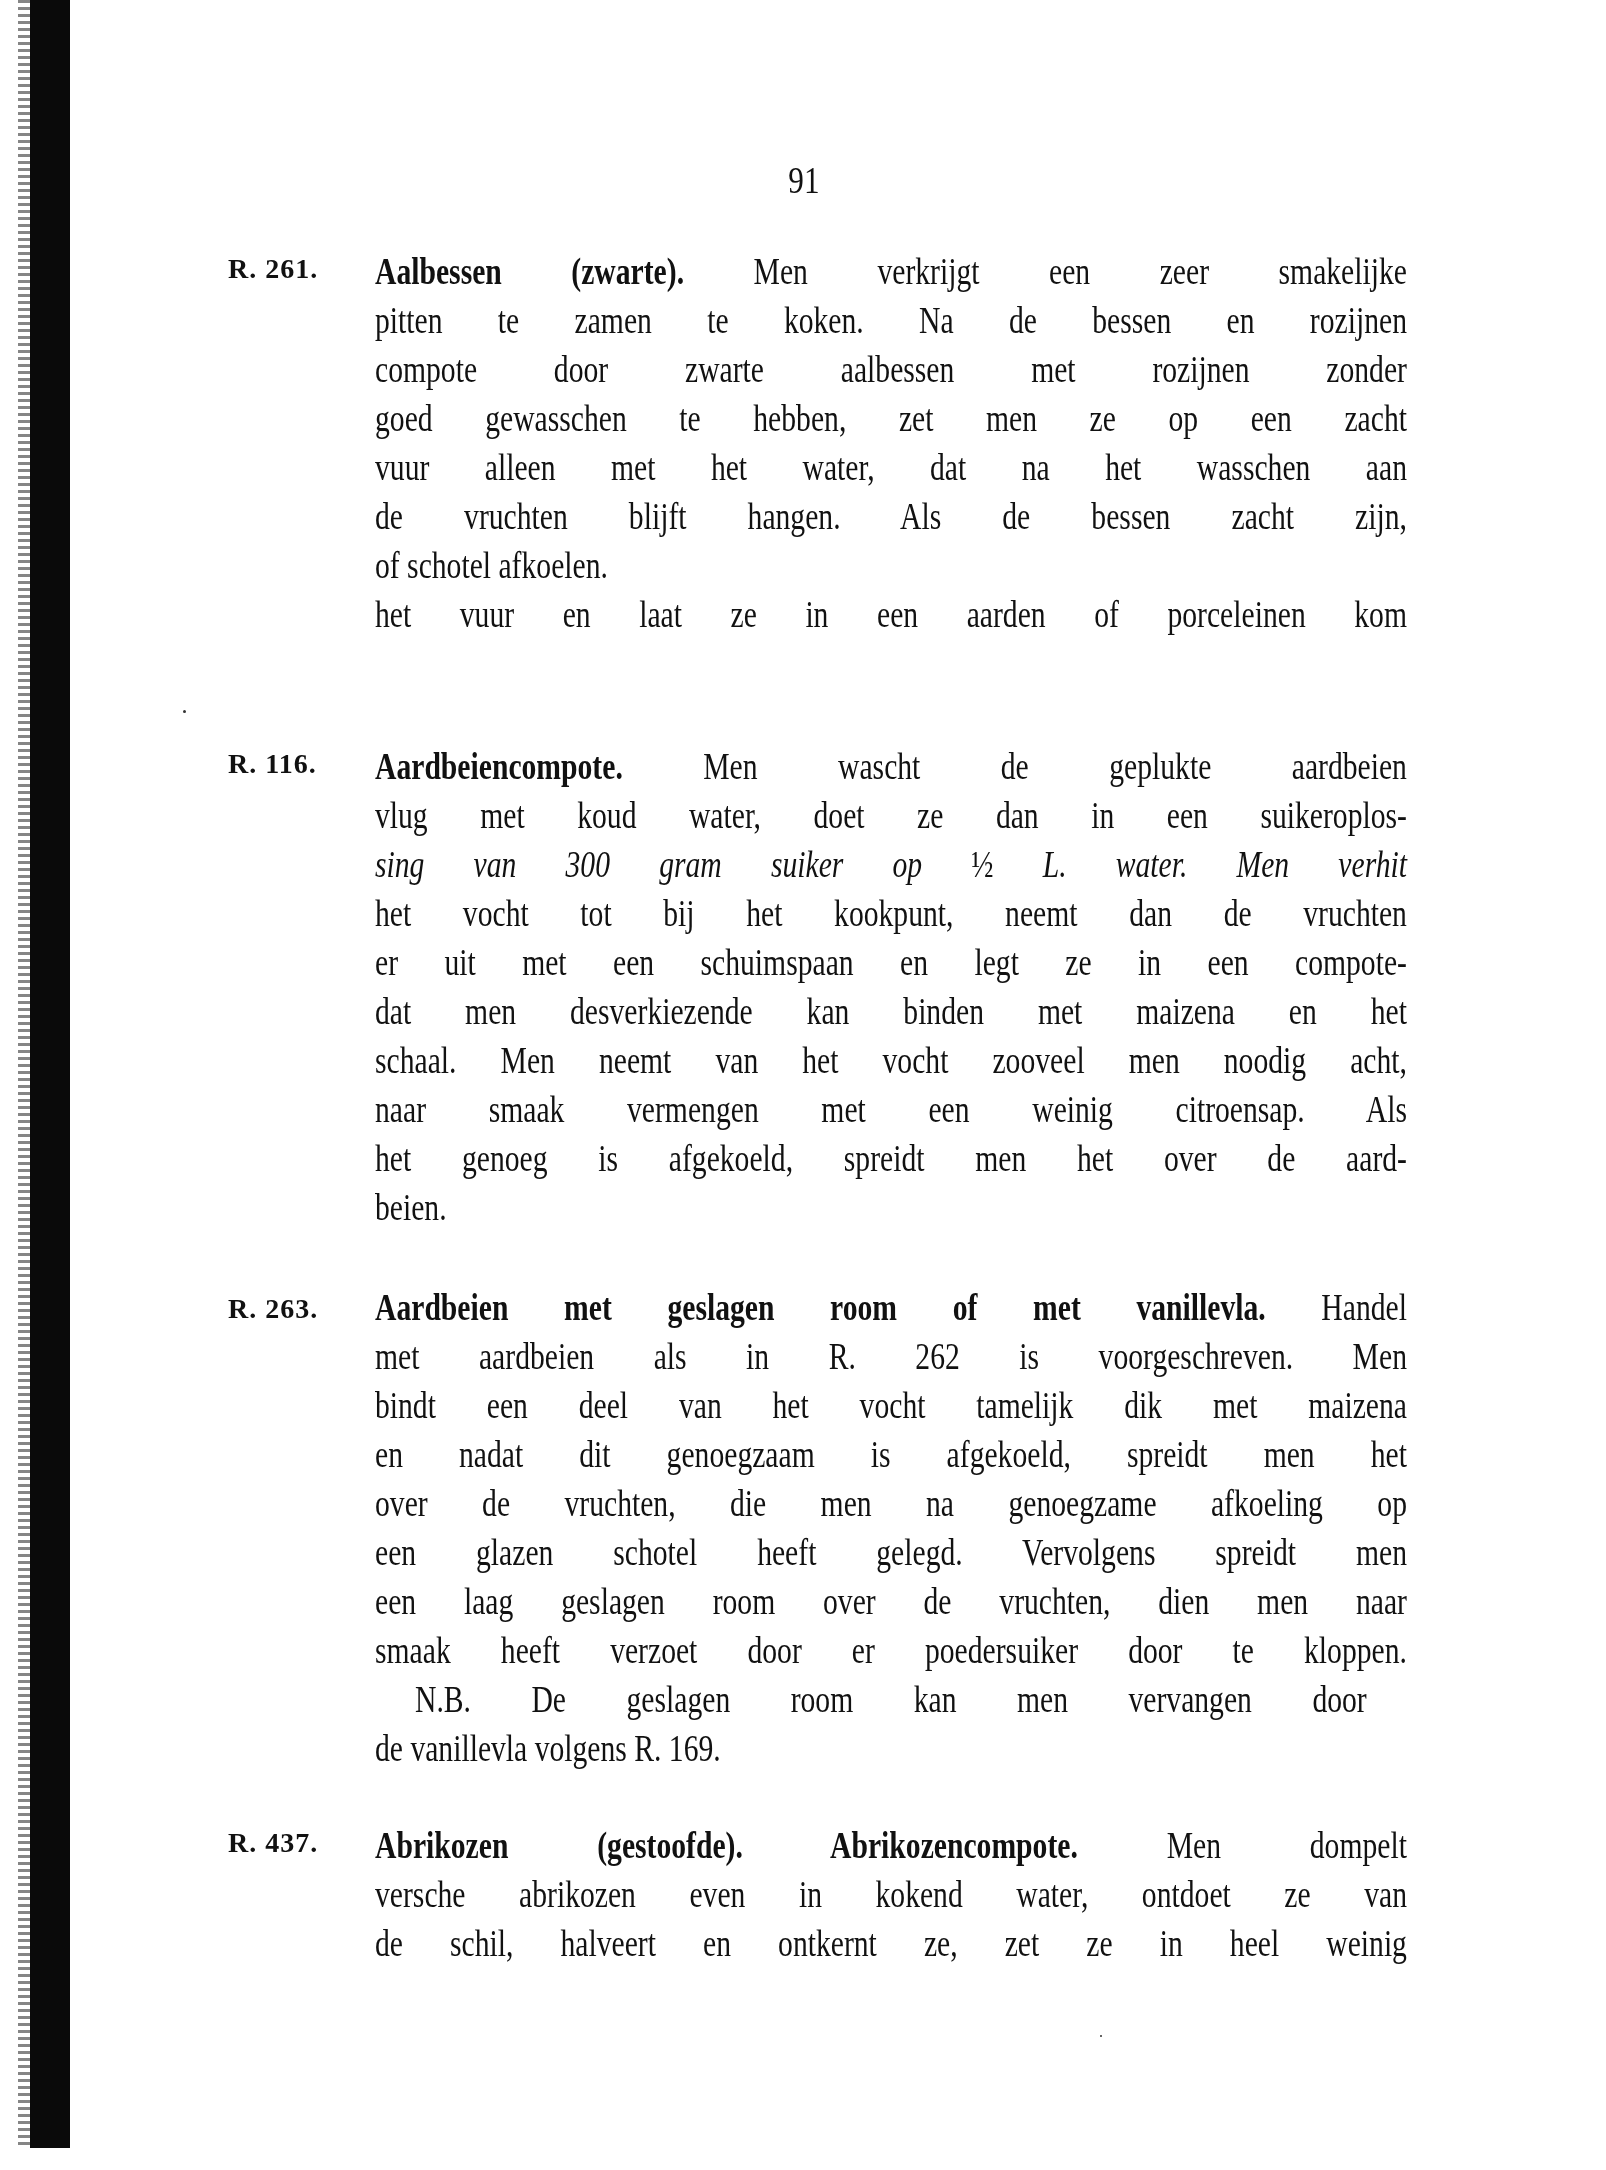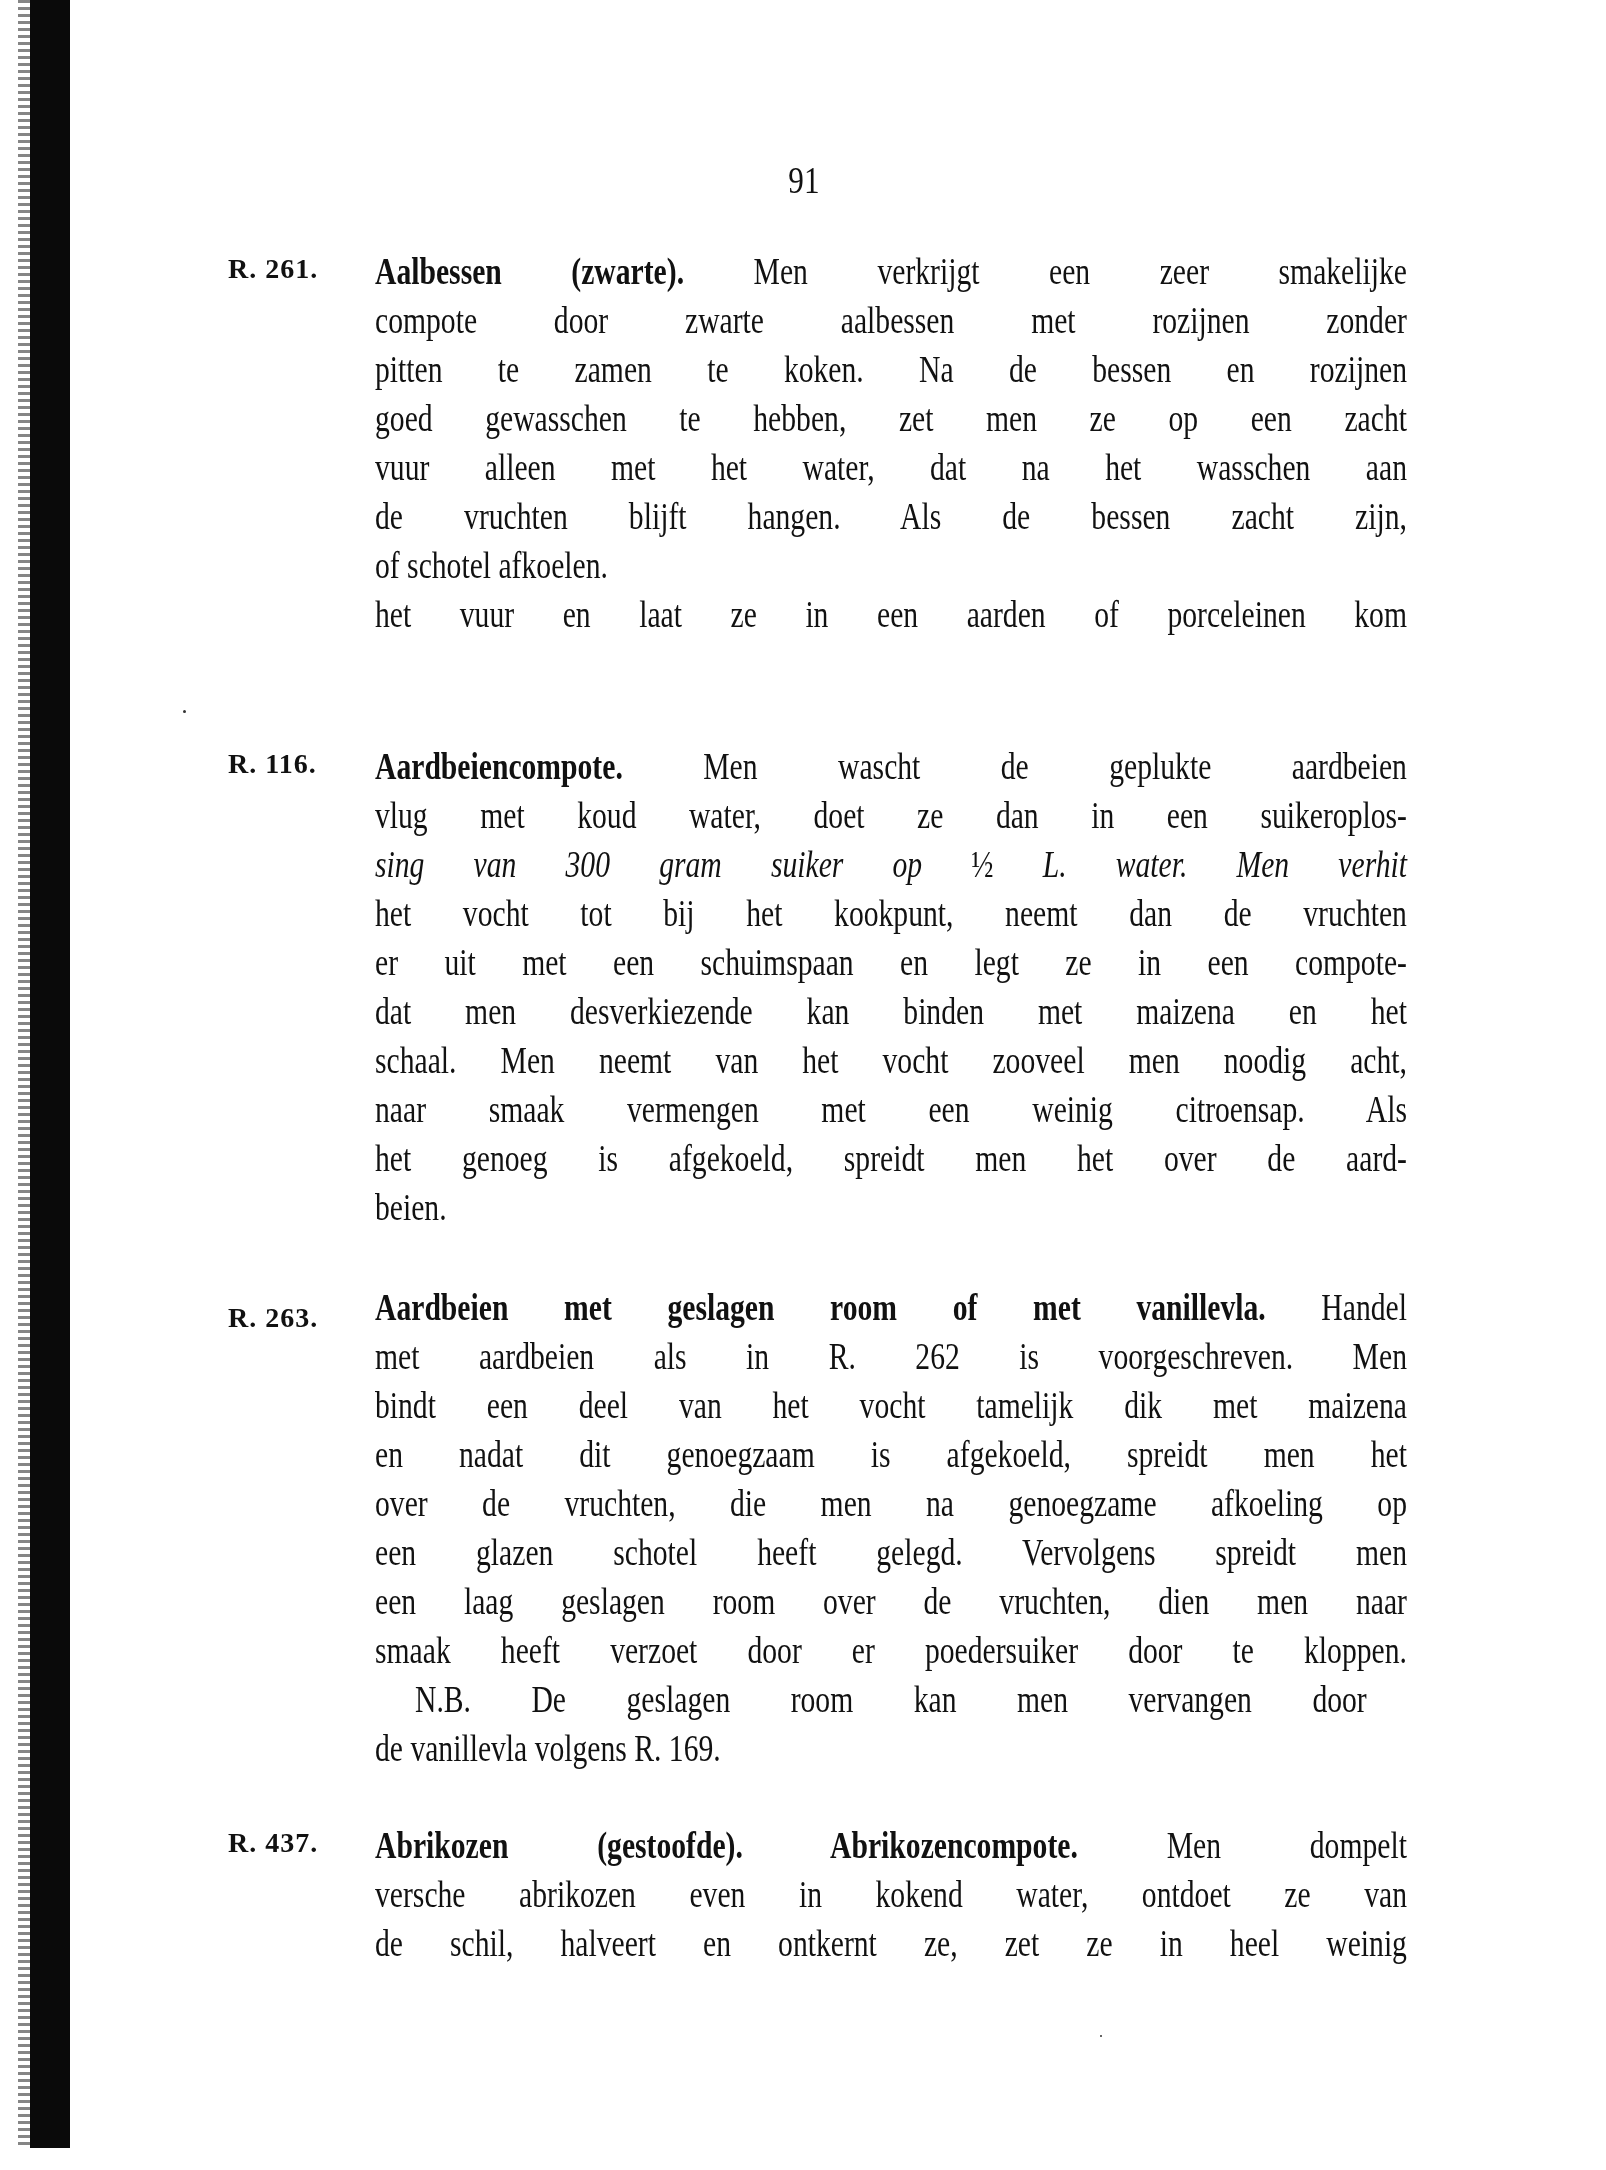--- a/index.html
+++ b/index.html
@@ -28,22 +28,22 @@
 
 <div class="gutter-fade"></div>
 <div class="gutter"></div>
 
 <div class="page-num">91</div>
 
 <div class="entry" style="top:247px;">
   <div class="rnum" style="top:6px;">R. 261.</div>
   <div class="body">
     <div class="line"><span class="inner"><b>Aalbessen (zwarte).</b><span> Men verkrijgt een zeer smakelijke</span></span></div>
+    <div class="line"><span class="inner">pitten te zamen te koken. Na de bessen en rozijnen</span></div>
     <div class="line"><span class="inner">compote door zwarte aalbessen met rozijnen zonder</span></div>
-    <div class="line"><span class="inner">pitten te zamen te koken. Na de bessen en rozijnen</span></div>
     <div class="line"><span class="inner">goed gewasschen te hebben, zet men ze op een zacht</span></div>
     <div class="line"><span class="inner">vuur alleen met het water, dat na het wasschen aan</span></div>
     <div class="line"><span class="inner">de vruchten blijft hangen. Als de bessen zacht zijn,</span></div>
     <div class="line last"><span class="inner">of schotel afkoelen.</span></div>
     <div class="line"><span class="inner">het vuur en laat ze in een aarden of porceleinen kom</span></div>
   </div>
 </div>
 
 <div class="entry" style="top:742px;">
   <div class="rnum" style="top:6px;">R. 116.</div>
@@ -55,21 +55,21 @@
     <div class="line"><span class="inner">er uit met een schuimspaan en legt ze in een compote-</span></div>
     <div class="line"><span class="inner">dat men desverkiezende kan binden met maizena en het</span></div>
     <div class="line"><span class="inner">schaal. Men neemt van het vocht zooveel men noodig acht,</span></div>
     <div class="line"><span class="inner">naar smaak vermengen met een weinig citroensap. Als</span></div>
     <div class="line"><span class="inner">het genoeg is afgekoeld, spreidt men het over de aard-</span></div>
     <div class="line last"><span class="inner">beien.</span></div>
   </div>
 </div>
 
 <div class="entry" style="top:1283px;">
-  <div class="rnum" style="top:19px;">R. 263.</div>
+  <div class="rnum" style="top:10px;">R. 263.</div>
   <div class="body">
     <div class="line"><span class="inner"><b>Aardbeien met geslagen room of met vanillevla.</b><span> Handel</span></span></div>
     <div class="line"><span class="inner">met aardbeien als in R. 262 is voorgeschreven. Men</span></div>
     <div class="line"><span class="inner">bindt een deel van het vocht tamelijk dik met maizena</span></div>
     <div class="line"><span class="inner">en nadat dit genoegzaam is afgekoeld, spreidt men het</span></div>
     <div class="line"><span class="inner">over de vruchten, die men na genoegzame afkoeling op</span></div>
     <div class="line"><span class="inner">een glazen schotel heeft gelegd. Vervolgens spreidt men</span></div>
     <div class="line"><span class="inner">een laag geslagen room over de vruchten, dien men naar</span></div>
     <div class="line"><span class="inner">smaak heeft verzoet door er poedersuiker door te kloppen.</span></div>
     <div class="line indent"><span class="inner" style="width:123%;">N.B. De geslagen room kan men vervangen door</span></div>

